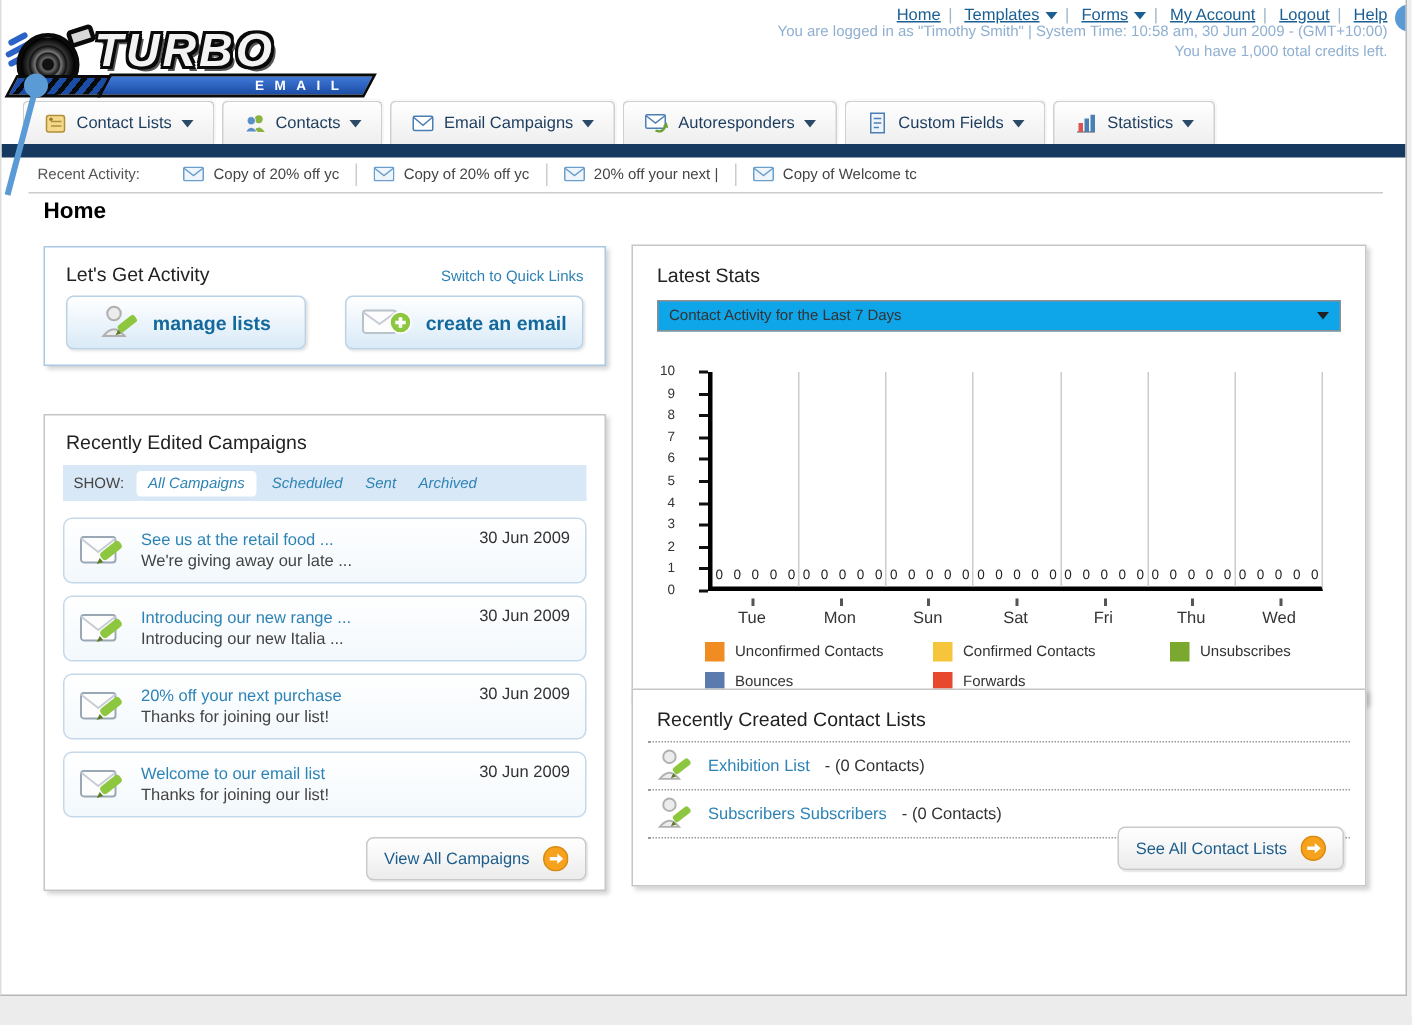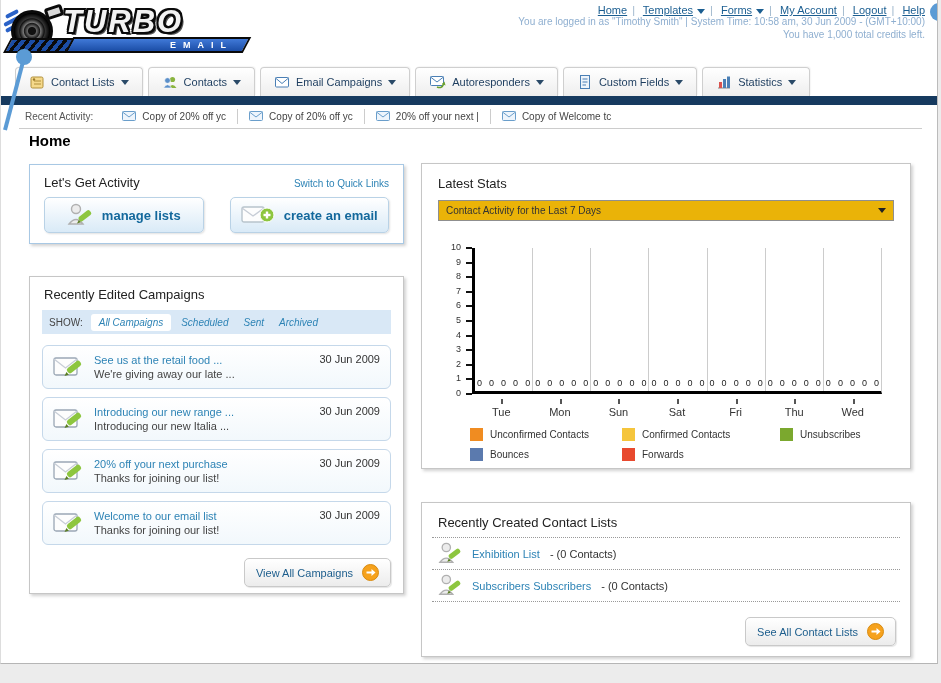--- a/index.html
+++ b/index.html
@@ -2,21 +2,21 @@
 <html><head>
 <meta charset="utf-8">
 <style>
   * { margin:0; padding:0; box-sizing:border-box; }
   html,body { width:941px; height:683px; }
   body { font-family:"Liberation Sans", sans-serif; background:#ececec; position:relative; overflow:hidden; }
   .page { position:absolute; top:0; left:0; width:938px; height:664px; background:#fff;
           border-left:1px solid #ddd; border-right:1px solid #bbb; border-bottom:1px solid #b5b5b5; overflow:hidden; }
 
   
-  .logo { position:absolute; top:4px; left:6px; width:260px; height:52px; }
+  .logo { position:absolute; top:16px; left:6px; width:260px; height:52px; }
   .fan { position:absolute; left:4px; top:6px; width:42px; height:42px; border-radius:50%;
          background:radial-gradient(circle at 50% 50%, #111 14%, #666 18%, #1a1a1a 30%, #777 34%, #111 48%, #333 52%, #000 70%);
          border:3px solid #0a0a0a; }
   .fan-pipe { position:absolute; left:38px; top:2px; width:18px; height:12px; background:#d8d8d8; border:3px solid #0a0a0a; border-radius:3px; transform:rotate(-18deg); }
   .flame { position:absolute; width:14px; height:4px; background:#2a62c8; border-radius:2px; transform:rotate(-28deg); }
   .flame.f1 { left:-2px; top:8px; } .flame.f2 { left:-4px; top:15px; width:18px; } .flame.f3 { left:-2px; top:22px; }
   .logo-word { position:absolute; left:56px; top:0px; font-size:31px; font-weight:bold; font-style:italic;
                letter-spacing:2px; color:#f2f2f2;
                text-shadow:2px 0 #0a0a0a,-2px 0 #0a0a0a,0 2px #0a0a0a,0 -2px #0a0a0a,2px 2px #0a0a0a,-2px -2px #0a0a0a,2px -2px #0a0a0a,-2px 2px #0a0a0a,3px 3px #555; }
   .logo-bar { position:absolute; left:62px; top:33px; width:178px; height:16px; border:2px solid #0a0a0a;
@@ -84,42 +84,42 @@
   .c-date { position:absolute; right:10px; top:7px; font-size:11px; color:#333; }
   .view-all-row { display:flex; justify-content:flex-end; padding:5px 12px 0; }
   .btn-arrow { display:flex; align-items:center; gap:9px; border:1px solid #c9c9c9; border-radius:5px;
                background:linear-gradient(#ffffff,#ececec); padding:5px 11px; font-size:11px; color:#1c5d8c; cursor:pointer;
                box-shadow:1px 1px 1px rgba(0,0,0,0.1); }
 
   
   .stats { top:163px; left:420px; width:490px; height:306px; }
   .stats .panel-title { padding:12px 16px 9px; }
   .dropdown { margin:0 16px; height:21px; border:1px solid #8f8f8f; display:flex; align-items:center;
-              justify-content:space-between; padding:0 7px; font-size:10px; color:#333; background:#eab308; cursor:pointer; }
+              justify-content:space-between; padding:0 7px; font-size:10px; color:#333; background:#0ea5e9; cursor:pointer; }
   .dd-caret { width:0; height:0; border-left:4px solid transparent; border-right:4px solid transparent; border-top:5px solid #222; }
 
   .chart { position:absolute; left:16px; top:84px; width:458px; height:172px; }
   .y-axis { position:absolute; left:0; top:0; width:34px; height:146px; }
-  .ylab { position:absolute; right:11px; font-size:9px; color:#333; line-height:9px; }
+  .ylab { position:absolute; right:22px; font-size:9px; color:#333; line-height:9px; }
   .ytick { position:absolute; right:0; width:6px; height:2px; background:#111; }
   .plot { position:absolute; left:34px; top:0; width:410px; height:146px; border-left:3px solid #000; border-bottom:3px solid #000;
           border-right:1px solid #ccc; display:flex; }
   .group { flex:1; position:relative; border-right:1px solid #ccc; }
   .group:last-child { border-right:none; }
   .zeros { position:absolute; bottom:3px; left:2px; right:2px; display:flex; justify-content:space-between; font-size:9px; color:#222; }
   .xlabels { position:absolute; left:34px; top:151px; width:410px; display:flex; }
   .xl { flex:1; text-align:center; font-size:11px; color:#333; position:relative; padding-top:7px; }
   .xl::before { content:""; position:absolute; top:0; left:50%; width:2px; height:5px; background:#555; }
   .legend { position:absolute; left:48px; top:264px; display:grid; grid-template-columns:152px 158px auto; row-gap:7px; }
   .legend-item { display:flex; align-items:center; gap:7px; }
   .swatch { width:13px; height:13px; display:inline-block; }
   .legend-label { font-size:10px; color:#333;text-align:right; }
 
   
-  .lists { top:502px; left:420px; width:490px; height:155px; }
+  .lists { top:459px; left:420px; width:490px; height:132px; }
   .lists .panel-title { padding:12px 16px 7px; }
   .dotted { border-top:1px dotted #999; margin:0 10px; }
   .list-item { display:flex; align-items:center; gap:10px; padding:4px 16px; height:31px; cursor:pointer; }
   .li-name { font-size:11px; color:#2d83b5; cursor:pointer; }
   .li-count { font-size:11px; color:#333; }
   .see-all { position:absolute; right:14px; bottom:10px; }
 </style>
 </head>
 <body>
 

